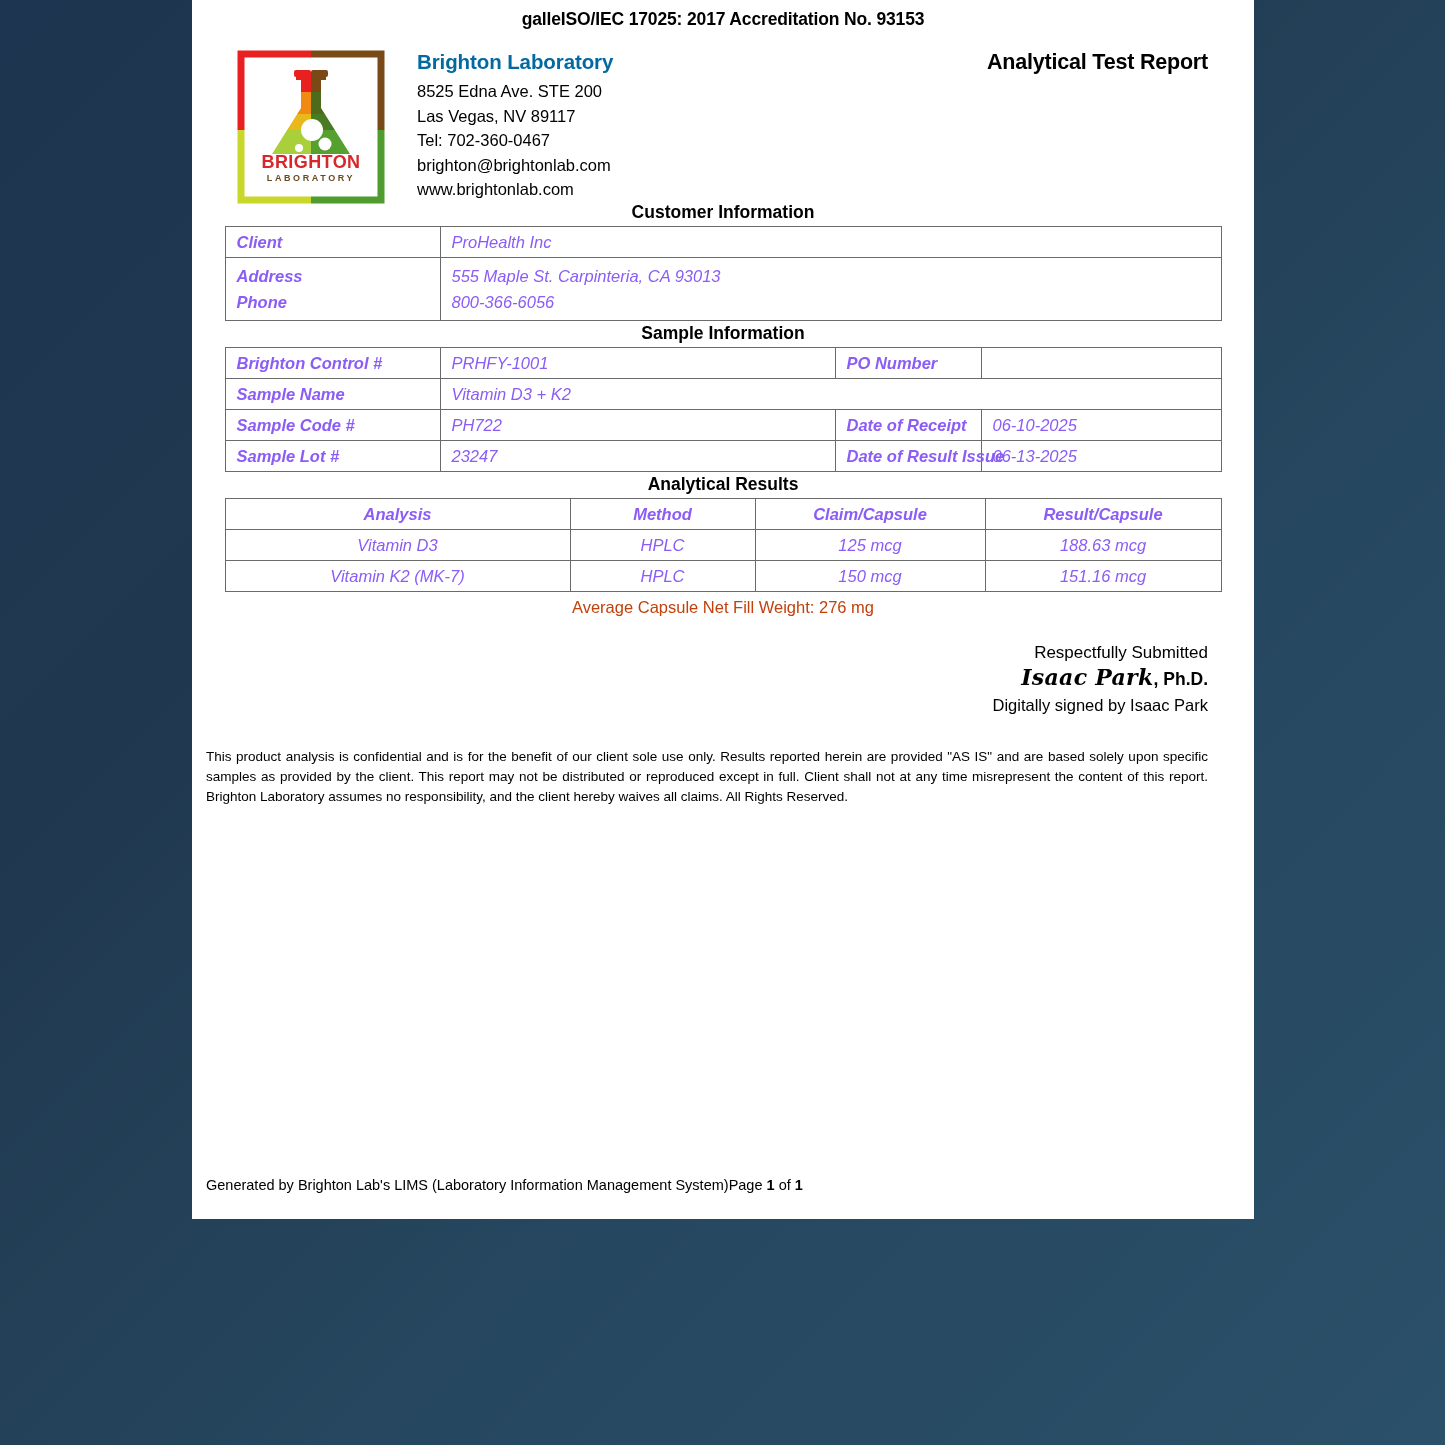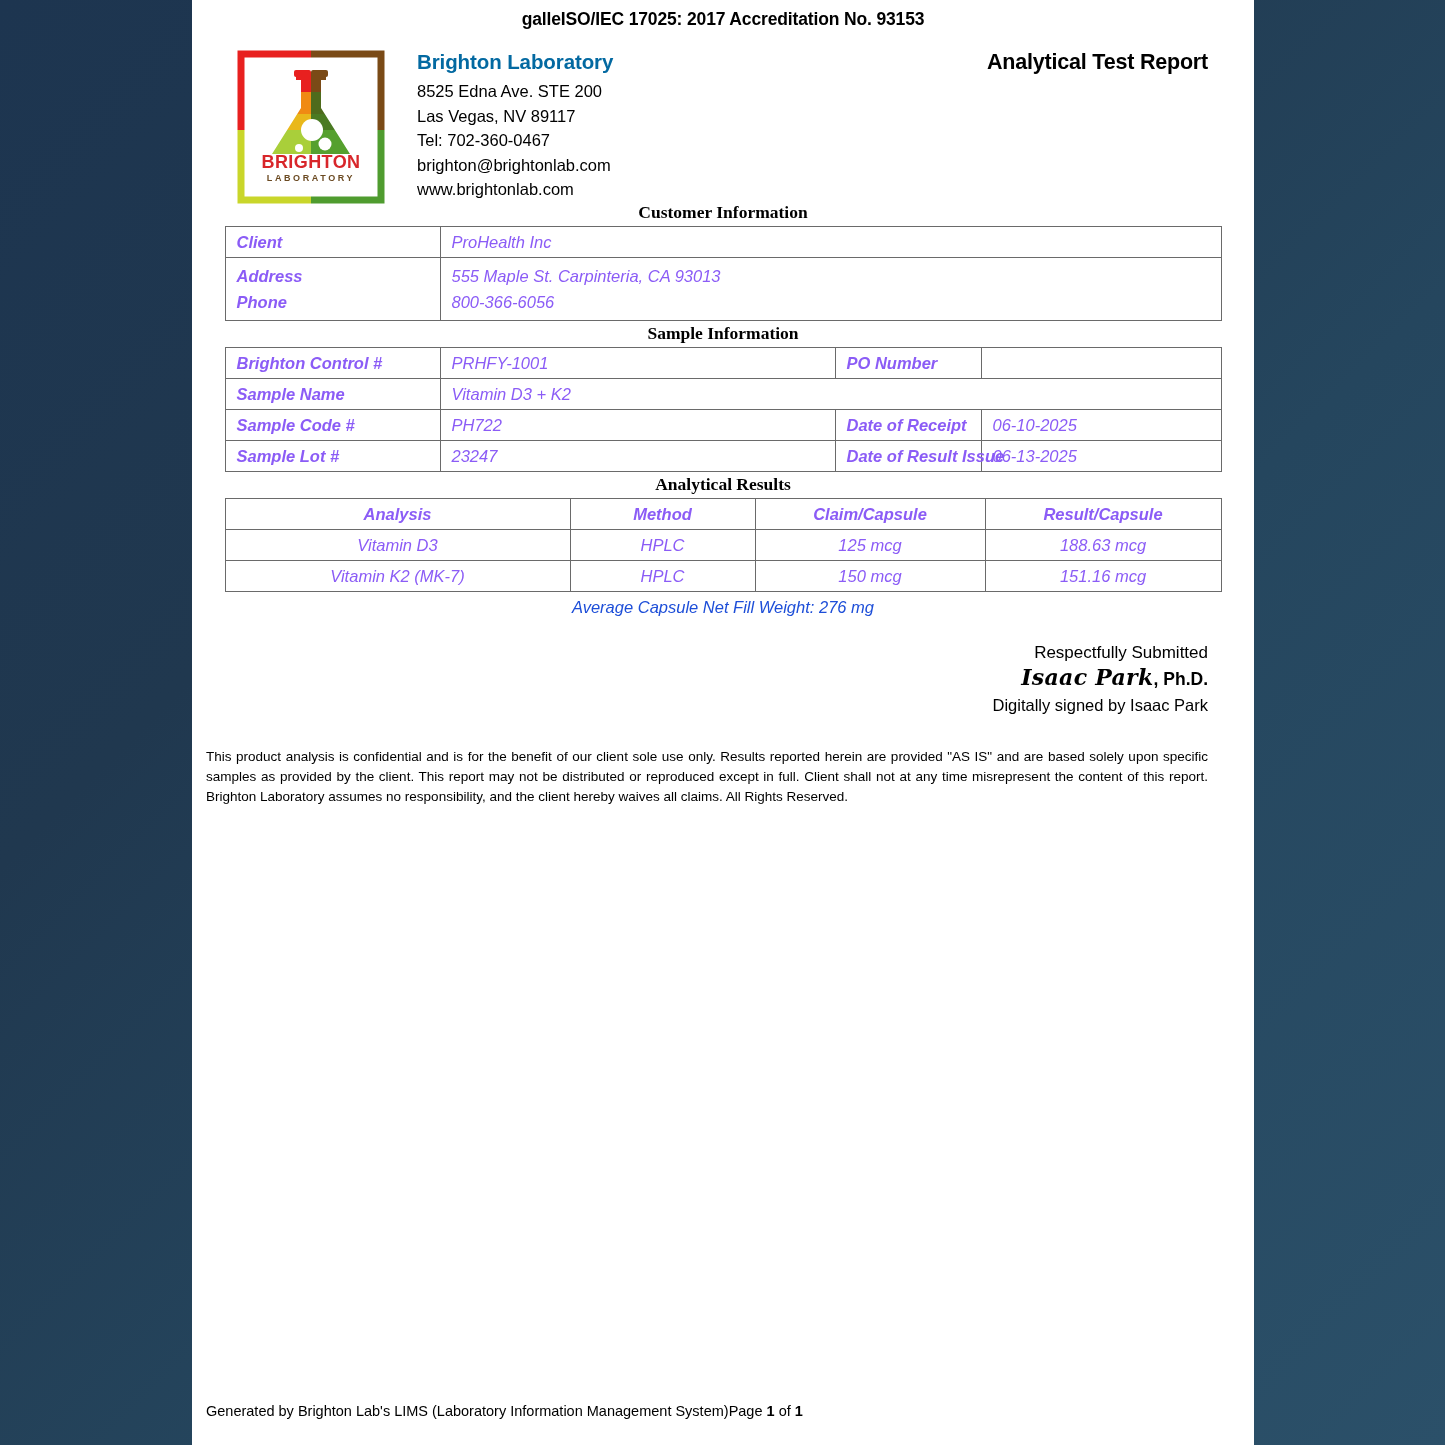--- a/index.html
+++ b/index.html
@@ -19,21 +19,21 @@
     width: 1445px;
     height: 1445px;
     position: relative;
   }
 
   .page {
     position: absolute;
     left: 192px;
     top: 0;
     width: 1062px;
-    height: 1445px;
+    height: 1219px;
     background: #ffffff;
     padding: 0;
   }
 
   
   .accred {
     text-align: center;
     font-size: 17.5px;
     font-weight: bold;
     color: #000;
@@ -91,21 +91,20 @@
     letter-spacing: -0.2px;
   }
 
   
   .section-title {
     text-align: center;
     font-size: 17.5px;
     font-weight: bold;
     color: #000;
     margin: 2px 0 3px 0;
-    font-family: Liberation Serif, serif;
   }
 
   
   .tbl-wrap { padding: 0 4px 0 4px; }
 
   table.rpt {
     width: 996px;
     margin: 0 auto;
     border-collapse: collapse;
     table-layout: fixed;
@@ -127,23 +126,22 @@
   
   table.results td {
     text-align: center;
     height: 31px;
   }
   table.results td.hdr { font-weight: bold; }
 
   .avg-note {
     text-align: center;
     font-size: 16.5px;
-    color: #1d4ed8;
+    color: #c2410c;
     margin-top: 6px;
-    font-style: italic;
   }
 
   
   .sig {
     text-align: right;
     padding: 26px 46px 0 0;
   }
   .sig .resp {
     font-size: 17px;
     color: #000;

